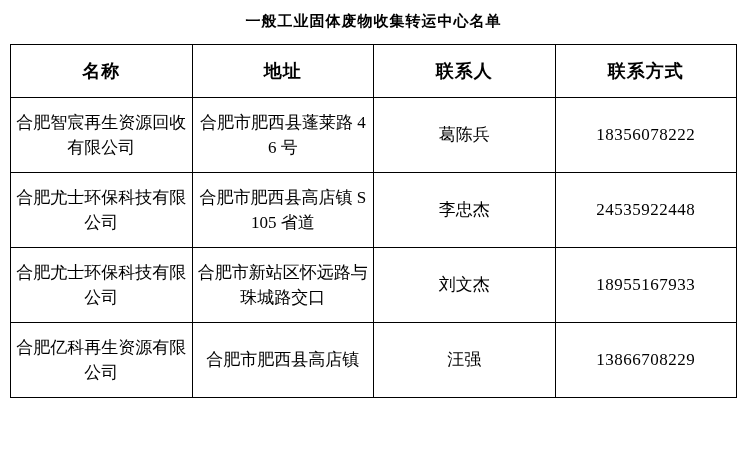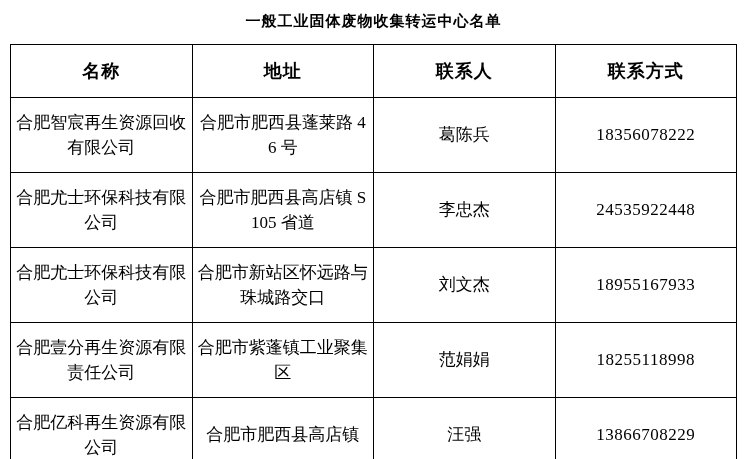--- a/index.html
+++ b/index.html
@@ -91,26 +91,20 @@
         <td class="person-col">李忠杰</td>
         <td class="phone-col phone-cell">24535922448</td>
       </tr>
       <tr class="data-row">
         <td class="name-col">合肥尤士环保科技有限公司</td>
         <td class="addr-col">合肥市新站区怀远路与珠城路交口</td>
         <td class="person-col">刘文杰</td>
         <td class="phone-col phone-cell">18955167933</td>
       </tr>
       <tr class="data-row">
-        <td class="name-col">合肥壹分再生资源有限责任公司</td>
-        <td class="addr-col">合肥市紫蓬镇工业聚集区</td>
-        <td class="person-col">范娟娟</td>
-        <td class="phone-col phone-cell">18255118998</td>
-      </tr>
-      <tr class="data-row">
         <td class="name-col">合肥亿科再生资源有限公司</td>
         <td class="addr-col">合肥市肥西县高店镇</td>
         <td class="person-col">汪强</td>
         <td class="phone-col phone-cell">13866708229</td>
       </tr>
     </tbody>
   </table>
 
 </div>
 

